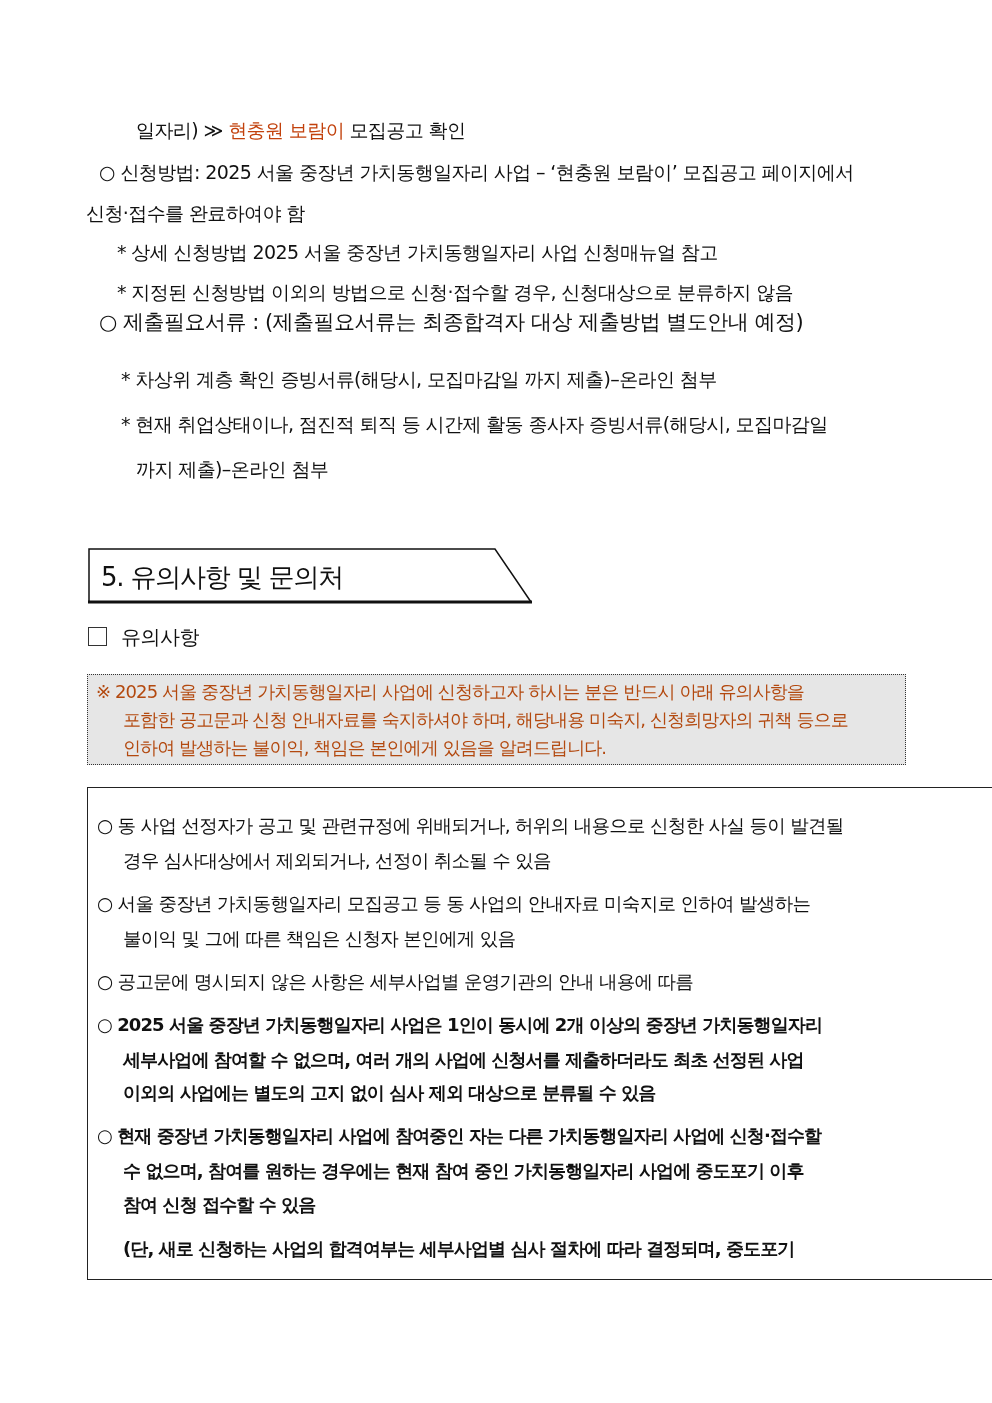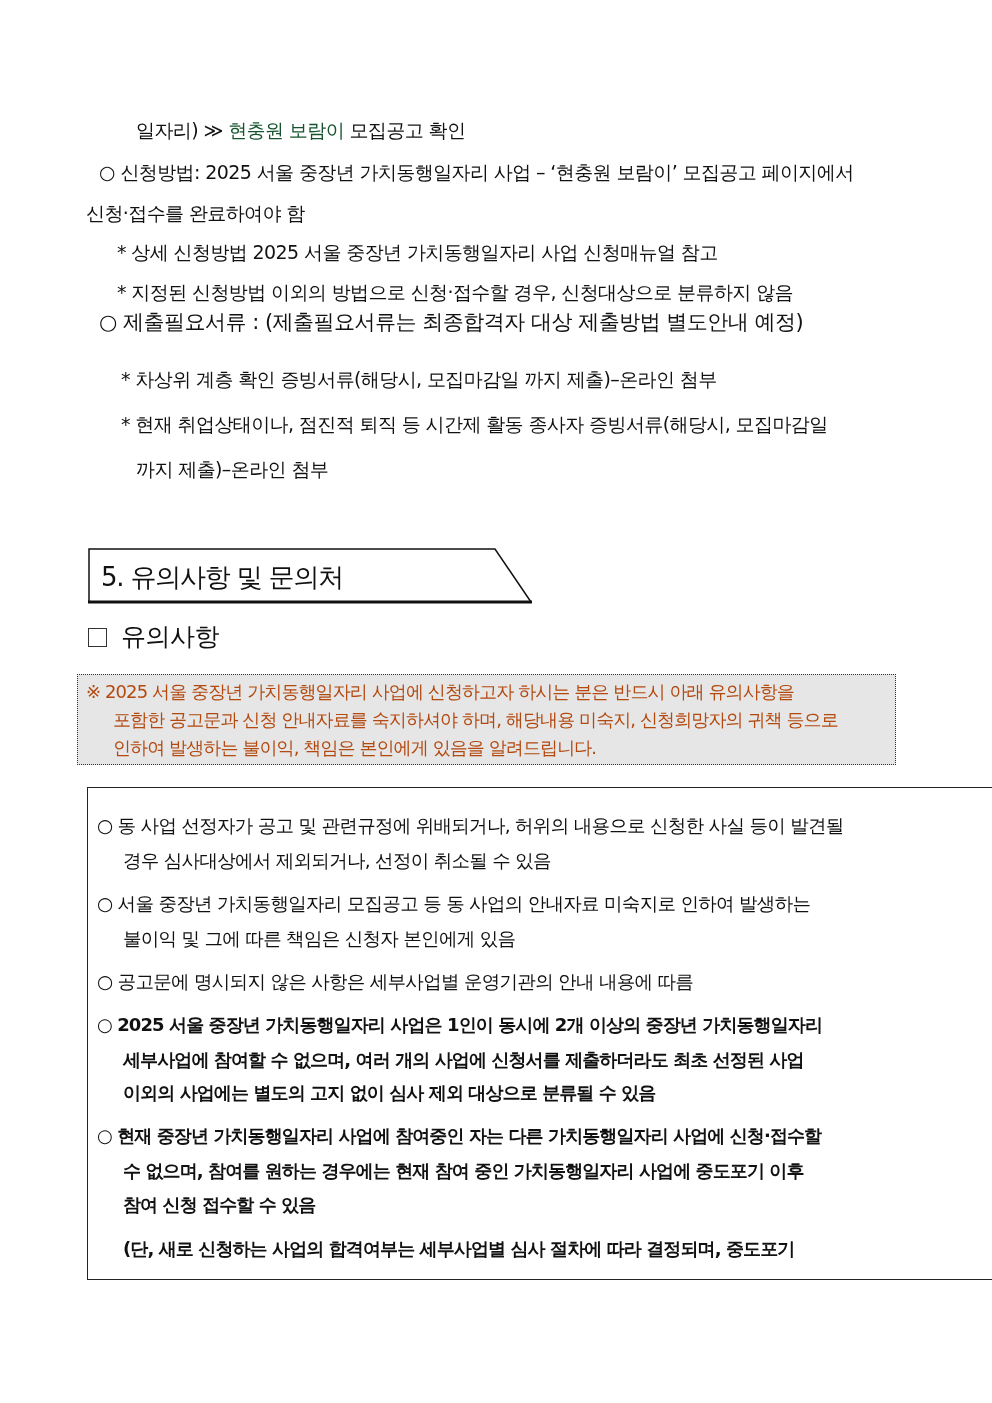--- a/index.html
+++ b/index.html
@@ -2,36 +2,36 @@
 <html><head>
 <meta charset="utf-8">
 <style>
   html, body { margin: 0; padding: 0; background: #ffffff; }
   body {
     width: 992px; height: 1403px; position: relative; overflow: hidden;
     font-family: "DejaVu Sans", "Liberation Sans", sans-serif;
     color: #111;
   }
   .line { position: absolute; white-space: nowrap; font-size: 19px; letter-spacing: -0.6px; line-height: 24px; }
-  .blue { color: #14532d; }
+  .blue { color: #c2410c; }
   .sec-title {
     position: absolute; left: 87px; top: 548px; width: 445px; height: 56px;
   }
   .sec-title svg { position: absolute; left: 0; top: 0; }
   .sec-title .txt {
     position: absolute; left: 14px; top: 12px; font-size: 26px; font-weight: normal;
     letter-spacing: -1.2px; white-space: nowrap;
   }
-  .sub-head { position: absolute; left: 88px; top: 622px; font-size: 25px; letter-spacing: -0.5px; white-space: nowrap; line-height: 30px; }
+  .sub-head { position: absolute; left: 88px; top: 622px; font-size: 20px; letter-spacing: -0.5px; white-space: nowrap; line-height: 30px; }
   .sub-head .box {
     display: inline-block; width: 19px; height: 19px; border: 1.5px solid #333;
     vertical-align: -2px; margin-right: 14px; box-sizing: border-box;
   }
   .notice {
-    position: absolute; left: 77px; top: 674px; width: 819px; height: 91px;
+    position: absolute; left: 87px; top: 674px; width: 819px; height: 91px;
     background: #e6e6e6; border: 1.5px dotted #333; box-sizing: border-box;
     color: #b3490f; font-size: 18px; letter-spacing: -0.9px;
   }
   .notice .nl { position: absolute; white-space: nowrap; line-height: 24px; }
   .outer-box {
     position: absolute; left: 87px; top: 787px; width: 968px; height: 493px;
     border: 1.5px solid #222; box-sizing: border-box;
   }
   .bl { position: absolute; white-space: nowrap; font-size: 18.5px; letter-spacing: -0.7px; line-height: 24px; }
   .bold { font-weight: bold; font-size: 18px; letter-spacing: -0.9px; }

